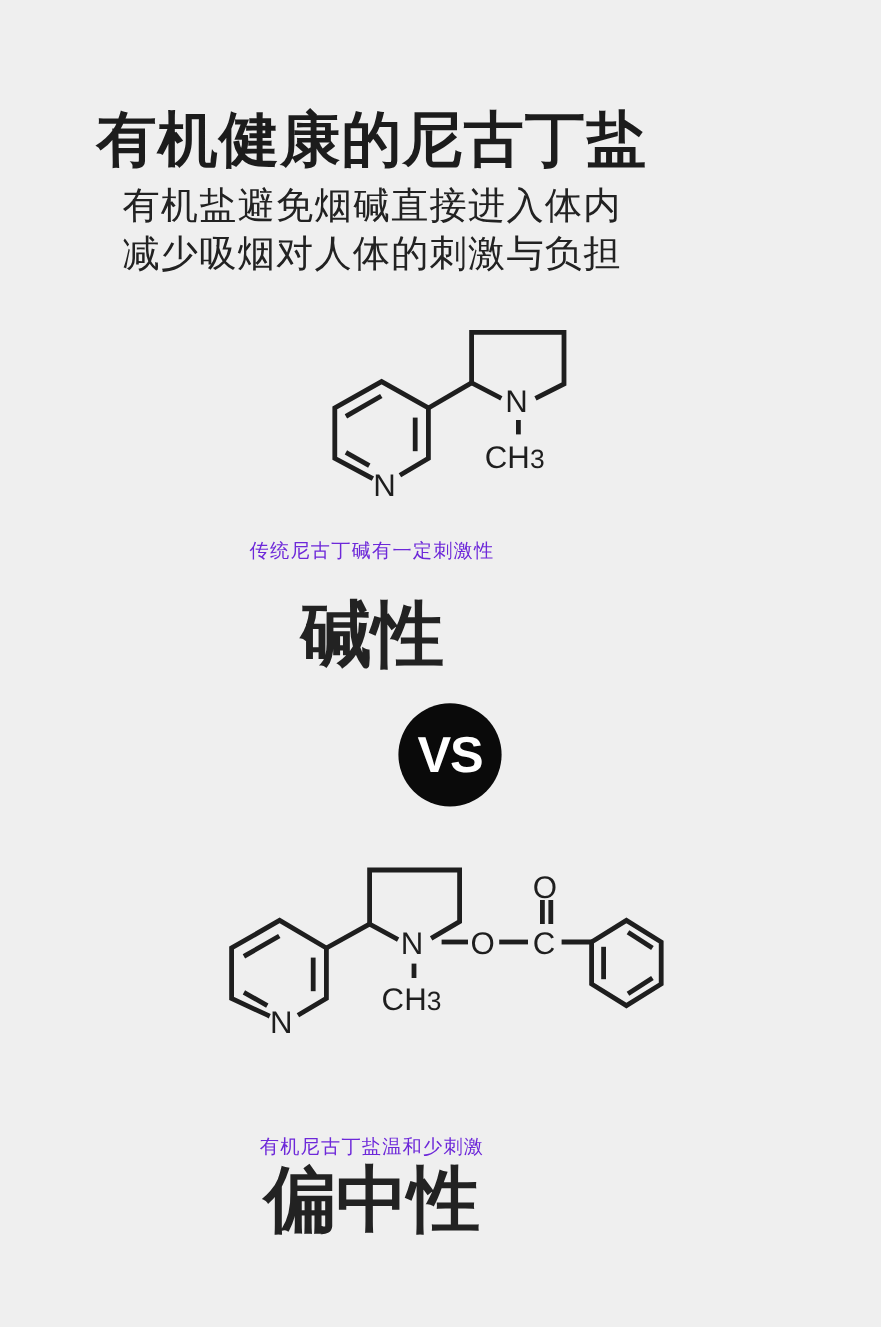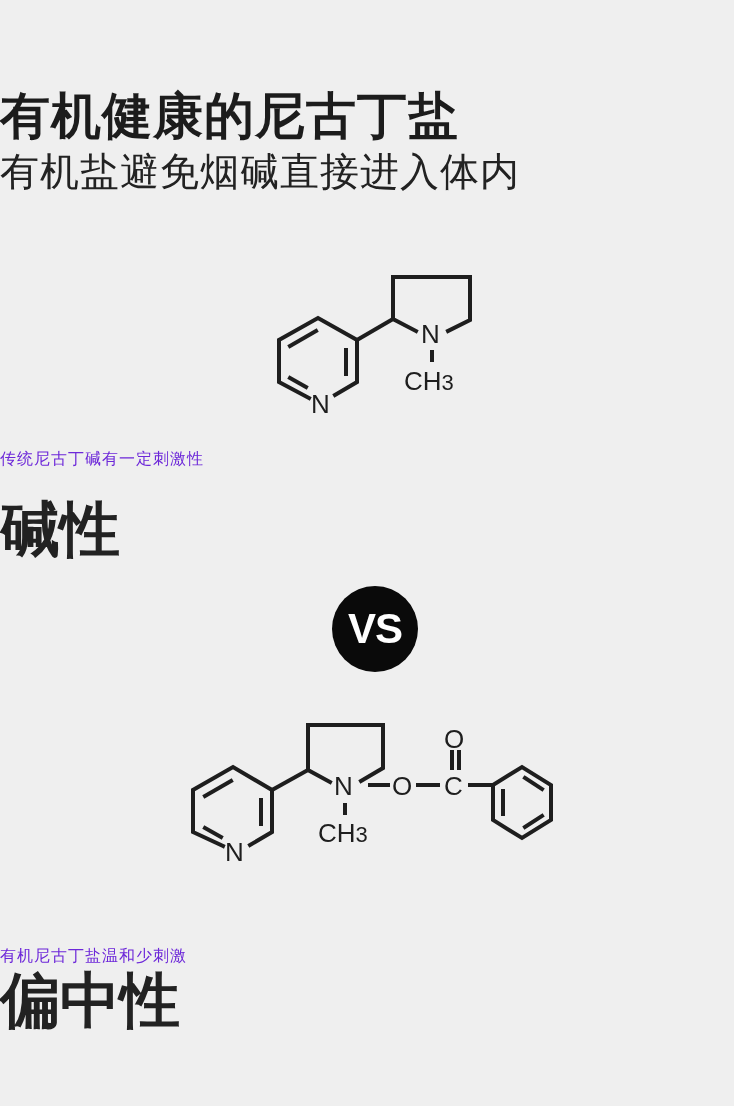--- a/index.html
+++ b/index.html
@@ -4,27 +4,27 @@
 <style>
   html, body { margin: 0; padding: 0; }
   body {
     width: 734px; height: 1106px;
     background: #efefef;
     position: relative;
     overflow: hidden;
     font-family: "DejaVu Sans", "Liberation Sans", sans-serif;
     color: #1e1e1e;
   }
-  .abs { position: absolute; left: 0; width: 620px; text-align: left; }
+  .abs { position: absolute; left: 0; width: 620px; text-align: center; }
   .title {
     top: 86px; font-size: 50px; font-weight: bold; letter-spacing: 1px;
     line-height: 60px; color: #1c1c1c;
   }
   .subtitle {
-    top: 152px; font-size: 39px; line-height: 40px; color: #222;
+    top: 152px; font-size: 31px; line-height: 40px; color: #222;
     letter-spacing: 1px;
   }
   .caption {
     font-size: 16px; font-weight: normal; line-height: 28px; color: #6d28d9;
     letter-spacing: 1px;
   }
   .big {
     font-weight: bold; color: #222; font-size: 60px; line-height: 78px;
   }
   .cap1 { top: 445px; }
@@ -41,20 +41,21 @@
   .atom {
     font-family: "Liberation Sans", sans-serif; font-size: 26px; fill: #1e1e1e;
   }
 </style>
 </head>
 <body>
 
 <div class="abs title">有机健康的尼古丁盐</div>
 <div class="abs subtitle">
   <div>有机盐避免烟碱直接进入体内</div>
+  <div>减少吸烟对人体的刺激与负担</div>
 </div>
 
 <svg class="mol" width="734" height="1106">
   <g stroke="#1e1e1e" stroke-width="4" fill="none" stroke-linecap="square" stroke-linejoin="miter">
 
     <polyline points="309,398 279,382 279,340 318,318 357,340 357,382 335,395"></polyline>
 
     <line x1="290" y1="346" x2="316" y2="331"></line>
     <line x1="346" y1="350" x2="346" y2="374"></line>
     <line x1="290" y1="378" x2="306" y2="387"></line>

